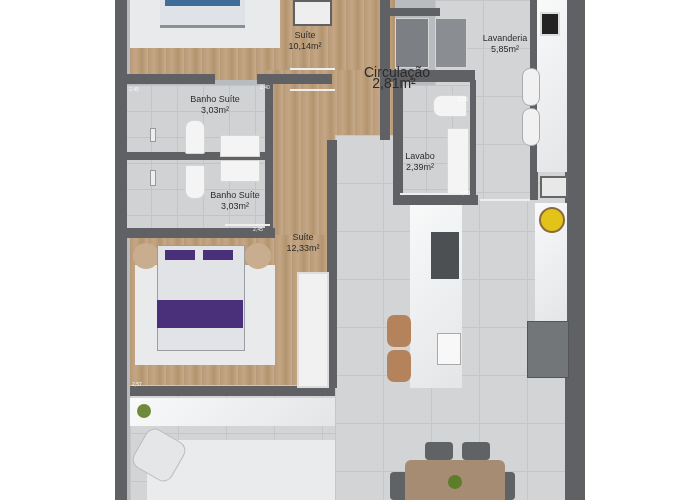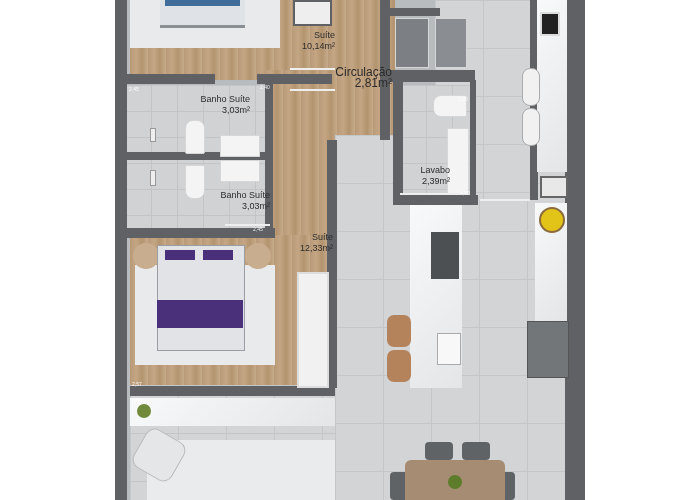--- a/index.html
+++ b/index.html
@@ -4,21 +4,21 @@
 <style>
   html,body{margin:0;padding:0;background:#ffffff;}
   body{width:700px;height:500px;position:relative;overflow:hidden;font-family:"Liberation Sans",sans-serif;}
   .abs{position:absolute;}
   .plan{position:absolute;left:115px;top:0;width:470px;height:500px;background:#b9bcbf;overflow:hidden;}
   .wall{position:absolute;background:#5f6164;}
   .wood{position:absolute;background:repeating-linear-gradient(90deg,#b89a78 0px,#c4a684 6px,#b3946f 12px,#c7ab8a 18px);}
   .tile{position:absolute;background:#d2d4d6;background-image:linear-gradient(#c4c6c8 1px,transparent 1px),linear-gradient(90deg,#c4c6c8 1px,transparent 1px);background-size:48px 48px;}
   .tile-sm{position:absolute;background:#d0d2d4;background-image:linear-gradient(#c2c4c6 1px,transparent 1px),linear-gradient(90deg,#c2c4c6 1px,transparent 1px);background-size:26px 26px;}
   .rug{position:absolute;background:#e9eaeb;}
-  .label{position:absolute;text-align:right;font-size:9px;line-height:11px;color:#2c2c2c;white-space:nowrap;}
+  .label{position:absolute;text-align:center;font-size:9px;line-height:11px;color:#2c2c2c;white-space:nowrap;}
   .dim{position:absolute;font-size:5px;color:#ffffff;opacity:.9;}
   .counter{position:absolute;background:#eef0f1;background-image:linear-gradient(135deg,rgba(255,255,255,.6),rgba(220,222,224,.6));}
   .fixture{position:absolute;background:#f4f4f4;border:1px solid #d6d6d6;}
   .door{position:absolute;background:#eeeeee;height:2px;}
 </style>
 </head>
 <body>
 
 <div class="plan">
 
@@ -108,33 +108,37 @@
   <div class="door" style="left:175px;top:68px;width:45px;"></div>
   <div class="door" style="left:175px;top:89px;width:45px;"></div>
   <div class="door" style="left:110px;top:224px;width:45px;"></div>
   <div class="door" style="left:285px;top:193px;width:60px;"></div>
   <div class="door" style="left:365px;top:199px;width:50px;"></div>
 
   <div class="label" style="left:160px;top:30px;width:60px;">
     <div>Suíte</div>
     <div>10,14m²</div>
   </div>
-  <div class="label" style="left:217px;top:67px;width:60px;font-size:12px;">
+  <div class="label" style="left:217px;top:67px;width:60px;font-size:14px;padding-left:32px;">
     <div>Circulação</div>
     <div>2,81m²</div>
+  </div>
+  <div class="label" style="left:355px;top:33px;width:70px;">
+    <div>Lavanderia</div>
+    <div>5,85m²</div>
   </div>
   <div class="label" style="left:65px;top:94px;width:70px;">
     <div>Banho Suíte</div>
     <div>3,03m²</div>
   </div>
   <div class="label" style="left:85px;top:190px;width:70px;">
     <div>Banho Suíte</div>
     <div>3,03m²</div>
   </div>
-  <div class="label" style="left:275px;top:165px;width:60px;">
+  <div class="label" style="left:275px;top:151px;width:60px;">
     <div>Lavabo</div>
     <div>2,39m²</div>
   </div>
   <div class="label" style="left:158px;top:232px;width:60px;">
     <div>Suíte</div>
     <div>12,33m²</div>
   </div>
 
   <div class="dim" style="left:14px;top:86px;">2,45</div>
   <div class="dim" style="left:145px;top:84px;">2,40</div>

